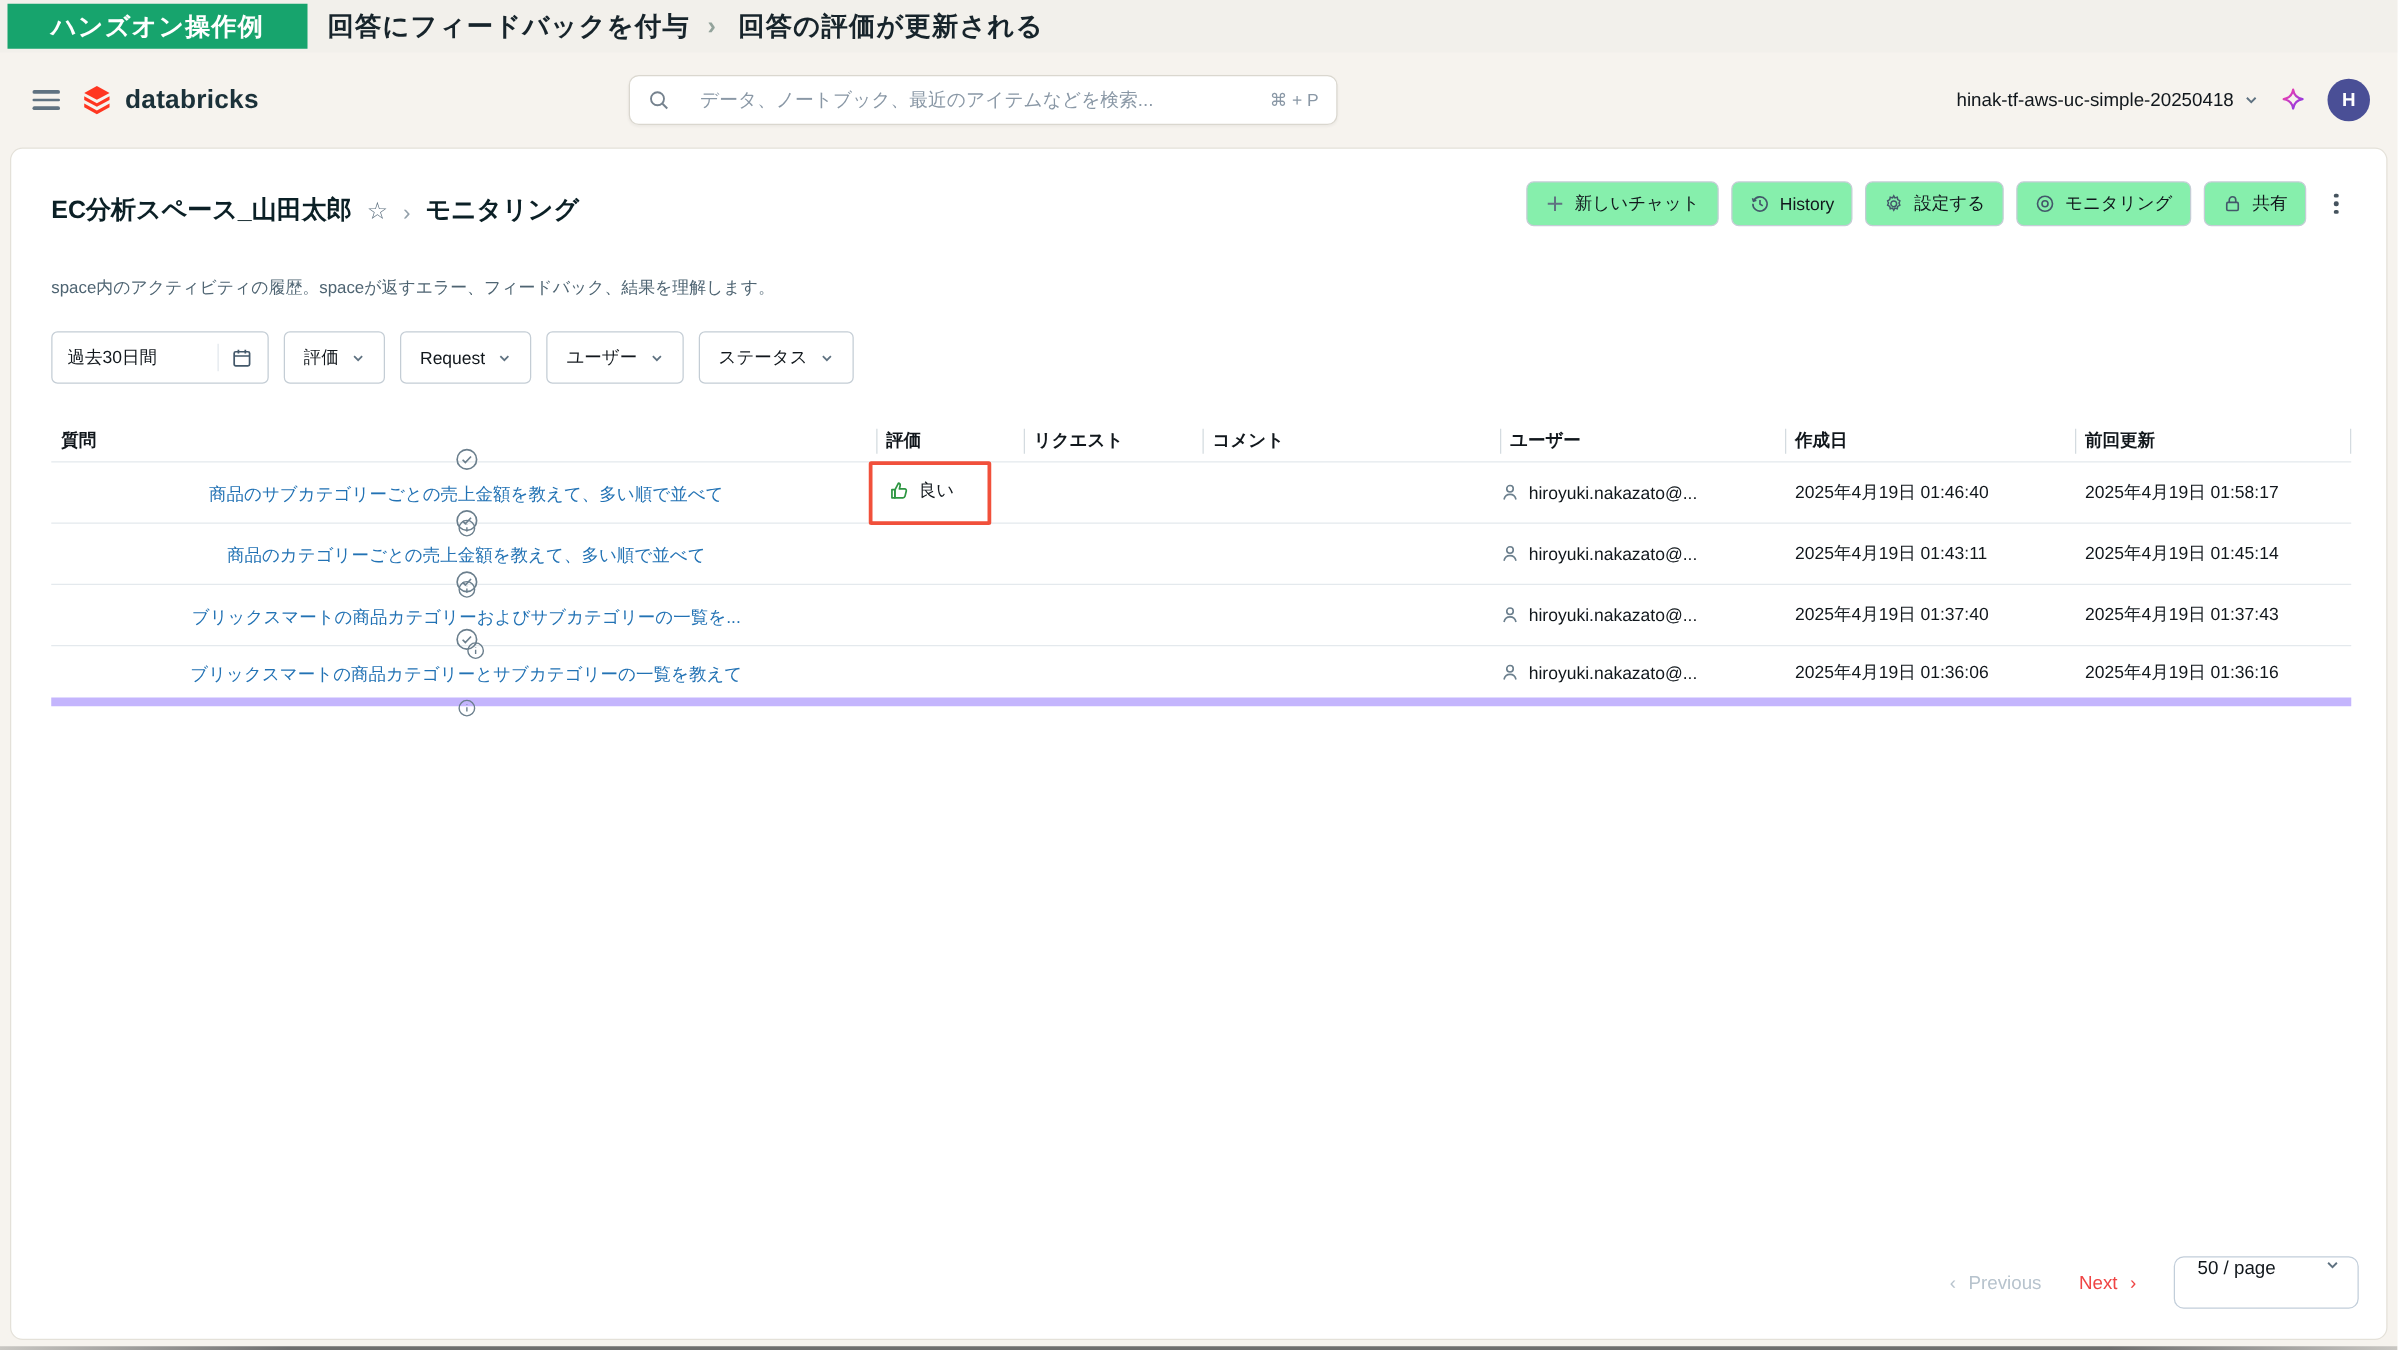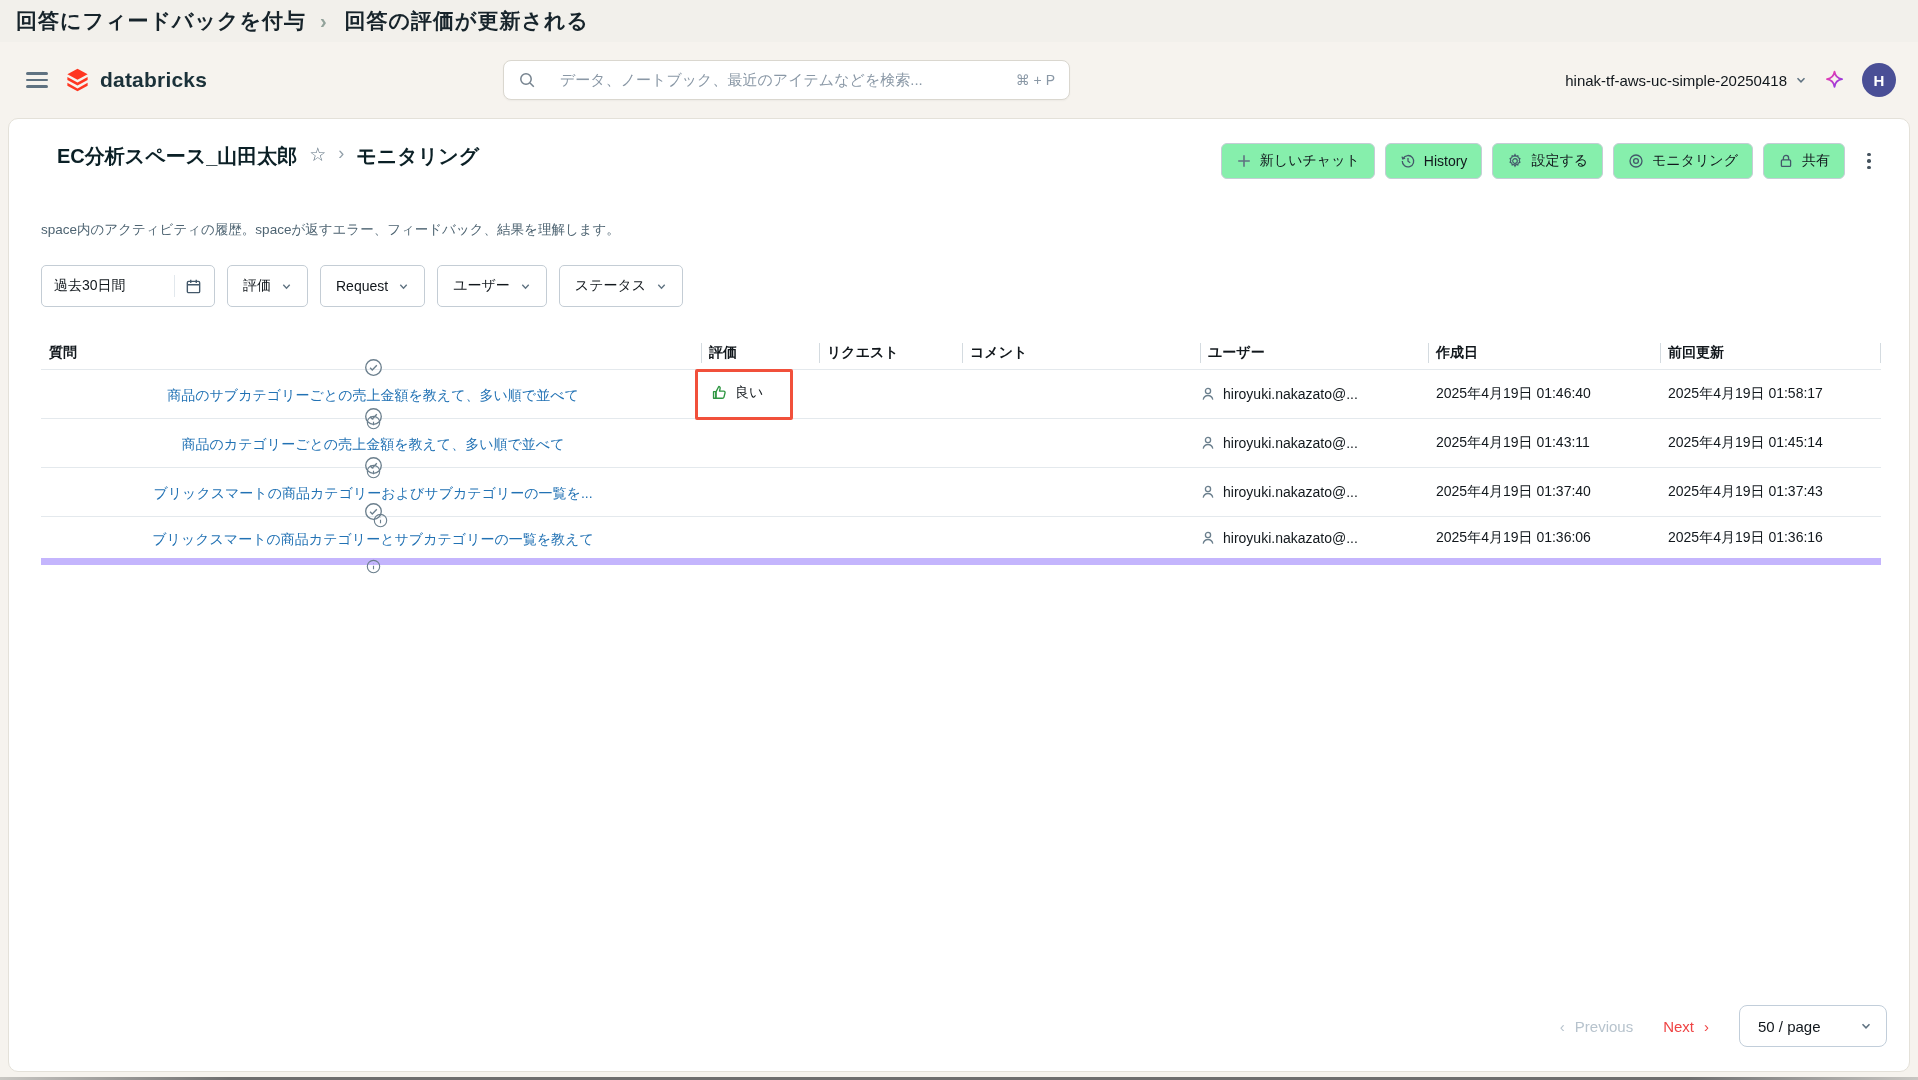--- a/index.html
+++ b/index.html
@@ -31,21 +31,21 @@
   .search-ph { color:#8A98A6; font-size:15px; margin-left:24px; flex:1; white-space:nowrap; overflow:hidden; }
   .search-kbd { color:#8A98A6; font-size:14px; }
   .header-right { position:absolute; right:22px; display:flex; align-items:center; gap:16px; }
   .workspace { display:flex; align-items:center; gap:8px; font-size:15px; color:#11171C; cursor:pointer; }
   .avatar { width:34px; height:34px; border-radius:50%; background:#4A4F96; color:#fff; font-size:15px;
             font-weight:bold; display:flex; align-items:center; justify-content:center; }
 
   
   .card { position:absolute; top:118px; left:8px; right:8px; bottom:8px; background:#fff;
           border:1px solid #E4E1D9; border-radius:10px; padding:0 28px 0 32px; }
-  .title-row { display:flex; align-items:flex-start; margin-top:24px; height:38px;margin-left:16px; }
+  .title-row { display:flex; align-items:flex-end; margin-top:24px; height:38px; }
   .page-title { font-size:20px; font-weight:bold; color:#0B2026; }
   .fav-star { font-size:19px; color:#5F7281; margin-left:12px; cursor:pointer; }
   .crumb-sep { font-size:18px; color:#93A0AA; margin:0 12px; }
   .section-title { font-size:20px; font-weight:bold; color:#0B2026; }
   .actions { margin-left:auto; display:flex; align-items:center; gap:10px; }
   .btn { height:36px; display:flex; align-items:center; gap:8px; padding:0 14px; background:#86efac;
          border:1px solid #C4CDD5; border-radius:6px; font-size:14px; color:#11171C; cursor:pointer; white-space:nowrap; }
   .kebab { width:24px; height:36px; display:flex; flex-direction:column; align-items:center; justify-content:center;
            gap:3px; cursor:pointer; margin-left:2px; }
   .kebab i { width:3.5px; height:3.5px; border-radius:50%; background:#45535E; }
@@ -76,30 +76,31 @@
   .red-frame { position:absolute; left:-16px; top:-15px; width:98px; height:51px;
                border:3px solid #F1503B; border-radius:2px; pointer-events:none; z-index:2; }
   .ucell { display:flex; align-items:center; gap:7px; padding-left:0; color:#11171C; white-space:nowrap; overflow:hidden; }
   .dcell { padding-left:8px; white-space:nowrap; }
 
   
   .pagination { position:absolute; right:22px; bottom:24px; display:flex; align-items:center; gap:30px; }
   .pg-prev { color:#B7C3CD; font-size:15px; display:flex; align-items:center; gap:10px; cursor:default; }
   .pg-next { color:#ef4444; font-size:15px; display:flex; align-items:center; gap:10px; cursor:pointer; }
   .pg-size { width:148px; height:42px; border:1px solid #C2CEDA; border-radius:8px; background:#fff;
-             display:flex; align-items:center; padding:0 14px 0 18px; font-size:15px; cursor:pointer; }
+             display:flex; align-items:flex-start; padding:0 14px 0 18px; font-size:15px; cursor:pointer; }
   .pg-size .lbl { flex:1; }
 
   .window-edge { position:absolute; bottom:0; left:0; right:0; height:3px;
                  background:linear-gradient(to right,#c9c7c3,#6e6e6e 12%,#6e6e6e 88%,#c9c7c3); }
 </style>
 </head>
 <body>
 
 <div class="banner">
+  <div class="banner-badge">ハンズオン操作例</div>
   <div class="banner-step">回答にフィードバックを付与</div>
   <div class="banner-sep">›</div>
   <div class="banner-step">回答の評価が更新される</div>
 </div>
 
 <div class="app-header">
   <div class="hamburger">
       <span></span>
       <span></span>
       <span></span>

